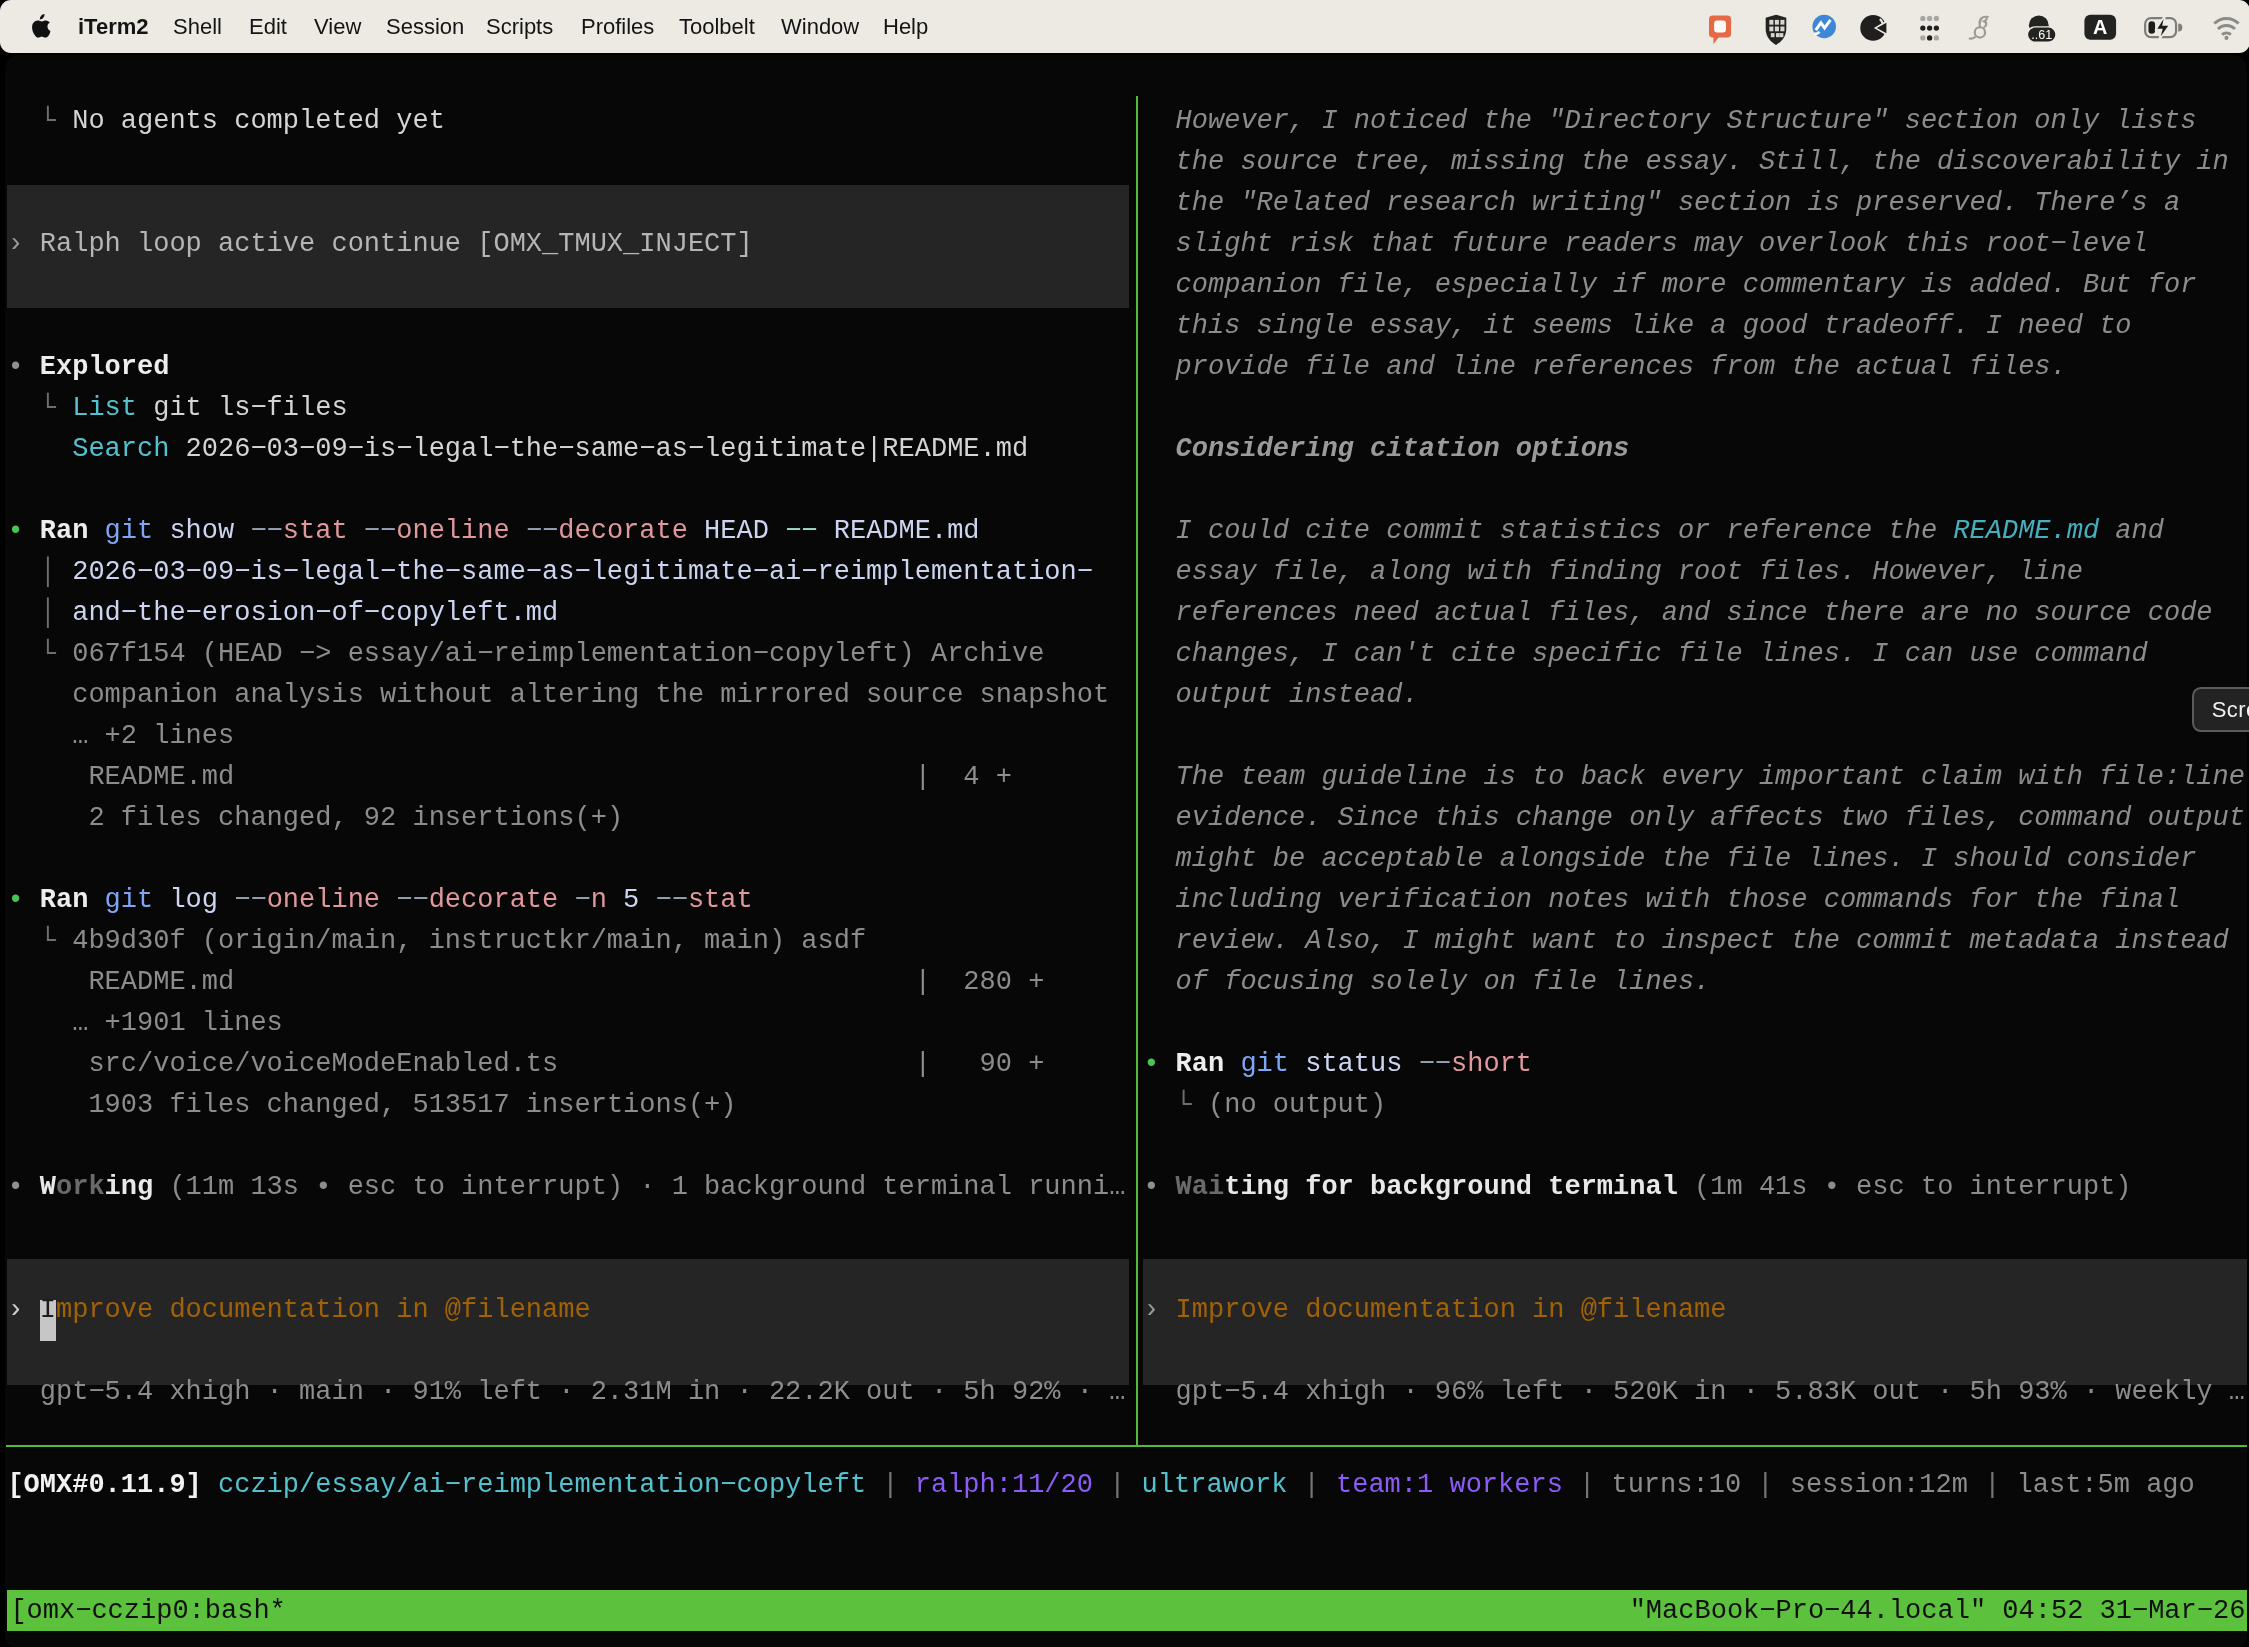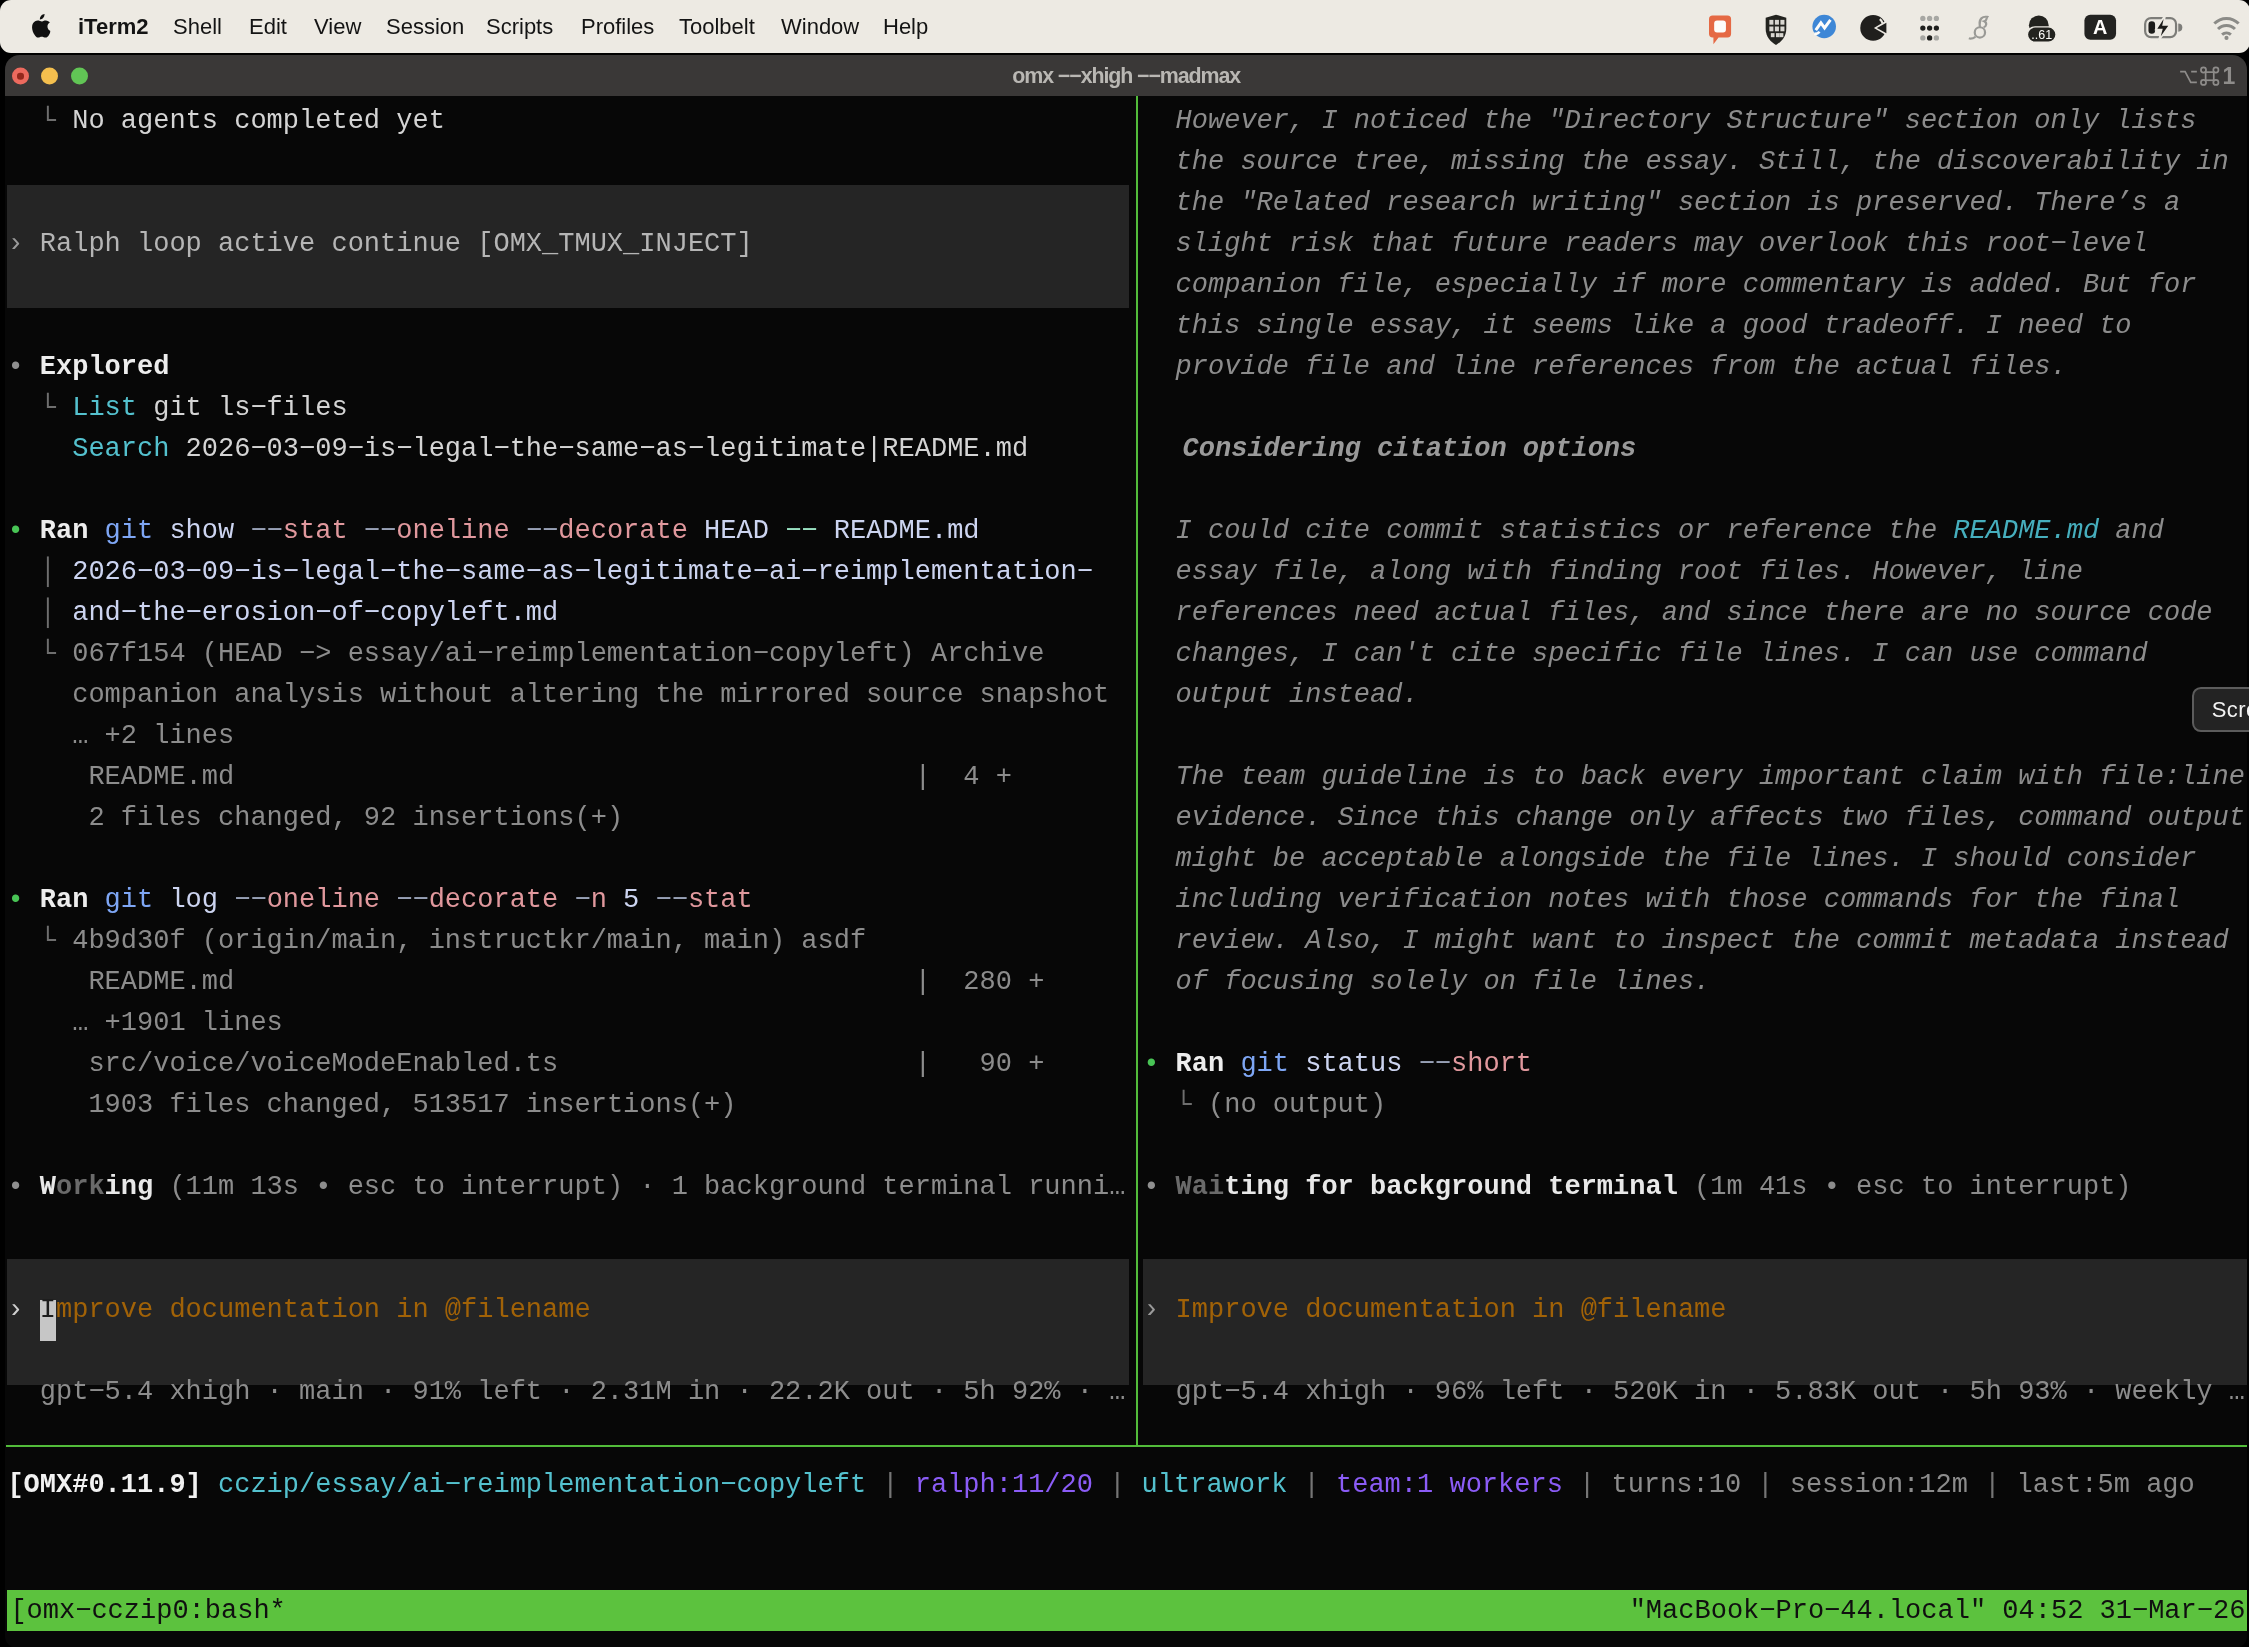--- a/index.html
+++ b/index.html
@@ -33,21 +33,21 @@
   .rs  { color:#e0989d; }
   .sl  { color:#97a0b5; }
   .mt  { color:#98dfc0; }
   .pi  { color:#757575; }
   .bx  { color:#b5b5b5; }
   .pr  { color:#cfcfcf; }
   .pr2 { color:#9a9a9a; }
   .inp { color:#a16207; }
   .shb { color:#e8e8e8; font-weight:bold; }
   .shd { color:#6a6a6a; font-weight:bold; }
-  .gbi { color:#9a9a9a; font-weight:bold; font-style:italic;margin-left:7px; }
+  .gbi { color:#9a9a9a; font-weight:bold; font-style:italic; }
   .curI { color:#1d1d1d; position:relative; }
   .gi { color:#8c8c8c; font-style:italic; }
   .cyi2 { color:#46aebd; font-style:italic; }
 
   #scre { position:absolute; left:2192px; top:687px; width:81px; height:41px; background:#232323;
           border:2.2px solid #5c5c5c; border-radius:8.9px; }
   #scre span { position:absolute; left:17.7px; top:50%; transform:translateY(-50%); color:#f2f2f2; font-size:22px; letter-spacing:0.4px; }
   .tmtxt { position:absolute; top:50%; transform:translateY(-50%); color:#101010; font-size:27px;
            font-family:"Liberation Mono", monospace; white-space:pre; }
 </style></head>
@@ -125,36 +125,20 @@
 <span class="pr2">›</span> <span class="inp">Improve documentation in @filename</span>
 
   <span class="g">gpt−5.4 xhigh · 96% left · 520K in · 5.83K out · 5h 93% · weekly …</span></pre>
   <pre class="abs" style="left:2.2px; top:1410px;"><span class="wb2">[OMX#0.11.9]</span> <span class="cy">cczip/essay/ai−reimplementation−copyleft</span><span class="pi"> | </span><span class="lg">ralph:11/20</span><span class="pi"> | </span><span class="cy">ultrawork</span><span class="pi"> | </span><span class="lg">team:1 workers</span><span class="pi"> | </span><span class="g">turns:10</span><span class="pi"> | </span><span class="g">session:12m</span><span class="pi"> | </span><span class="g">last:5m ago</span></pre>
 
   <div class="abs" style="left:2.2px; top:1535px; width:2241px; height:41px; background:#5cc23e;">
     <div class="tmtxt" style="left:3px;">[omx−cczip0:bash*</div>
     <div class="tmtxt" style="right:3px;">"MacBook−Pro−44.local" 04:52 31−Mar−26</div>
   </div>
 
-  <div id="titlebar">
-    <div class="tl" style="left:6.6px; background:#ec6a5e;"></div>
-    <div class="tl" style="left:36px; background:#f4bf4e;"></div>
-    <div class="tl" style="left:66px; background:#61c555;"></div>
-    <div style="position:absolute; left:11.8px; top:21.4px; transform:translateY(-50%); width:6.6px; height:6.6px; border-radius:50%; background:#93281c;"></div>
-    <div id="title">omx −−xhigh −−madmax</div>
-    <div id="hotkey"><svg width="19" height="19" viewBox="0 0 100 100" style="vertical-align:-2.2px" fill="none" stroke="#8e8c8a" stroke-width="9">
-          <path d="M6 22 h26 l30 56 h32 M64 22 h30"></path>
-        </svg><svg width="21.4" height="21.4" viewBox="0 0 100 100" style="vertical-align:-3px; margin-left:1.5px;" fill="none" stroke="#8e8c8a" stroke-width="8">
-          <rect x="31" y="31" width="38" height="38"></rect>
-          <circle cx="21" cy="21" r="12"></circle>
-          <circle cx="79" cy="21" r="12"></circle>
-          <circle cx="21" cy="79" r="12"></circle>
-          <circle cx="79" cy="79" r="12"></circle>
-        </svg><span style="margin-left:2.2px;">1</span></div>
-  </div>
 </div>
 
 <div id="menubar">
   <svg class="abs" style="left:31px; top:14px; width:20px; height:24px;" viewBox="0 0 814 1000">
       <path fill="#111" d="M788 781c-14 32-30 62-49 89-26 37-47 63-63 77-25 23-52 35-81 36-21 0-46-6-75-18-29-12-56-18-81-18-26 0-54 6-83 18-29 12-53 19-71 19-28 1-55-11-82-37-17-15-39-42-66-80-29-41-52-88-71-142C45 666 34 609 34 554c0-63 14-118 41-164 21-37 50-66 86-87 36-21 74-32 116-33 22 0 51 7 87 20 36 13 59 20 69 20 7 0 32-8 74-23 40-14 73-20 101-18 74 6 130 35 167 88-66 40-99 96-98 168 1 56 21 103 61 140 18 17 38 31 61 40-5 14-10 28-16 41zM554 20c0 47-17 91-51 132-41 48-90 76-144 72-1-6-1-12-1-18 0-45 20-94 55-133 17-20 40-37 67-50C507 10 533 3 557 1c1 6 1 13 1 19z"></path>
     </svg>
   <div class="mi b" style="left:78px;">iTerm2</div>
     <div class="mi" style="left:173px;">Shell</div>
     <div class="mi" style="left:249px;">Edit</div>
     <div class="mi" style="left:314px;">View</div>

